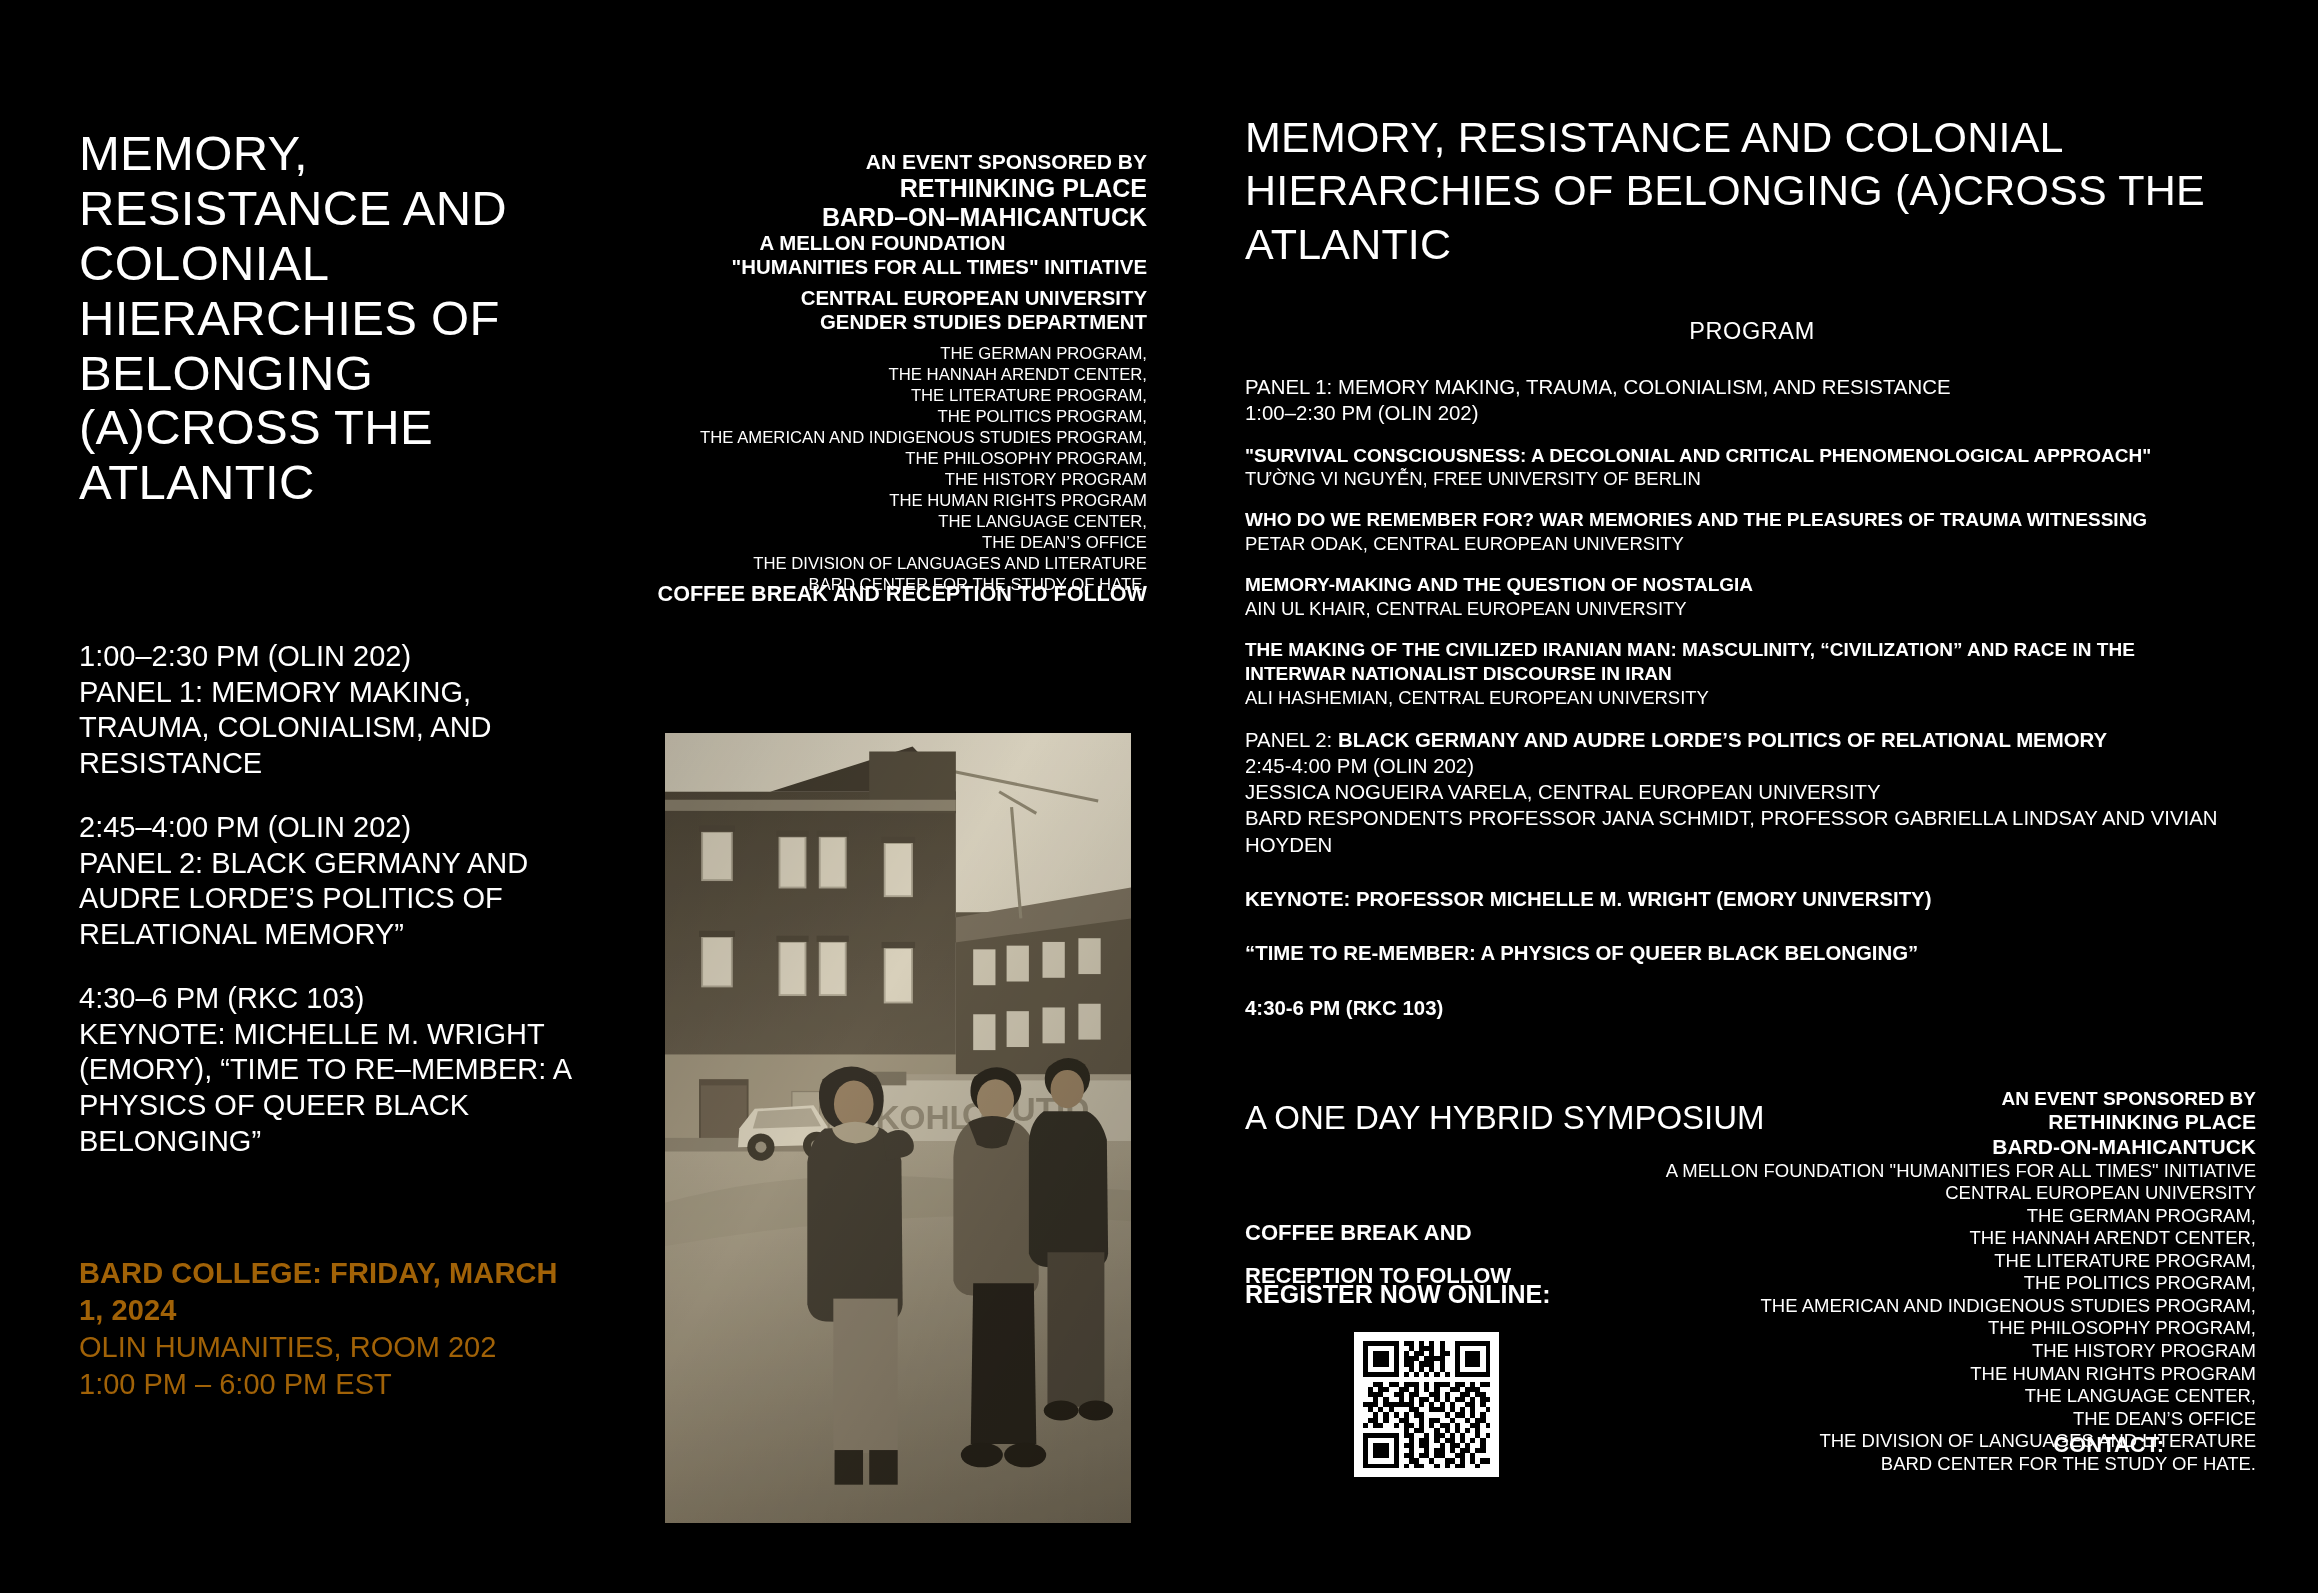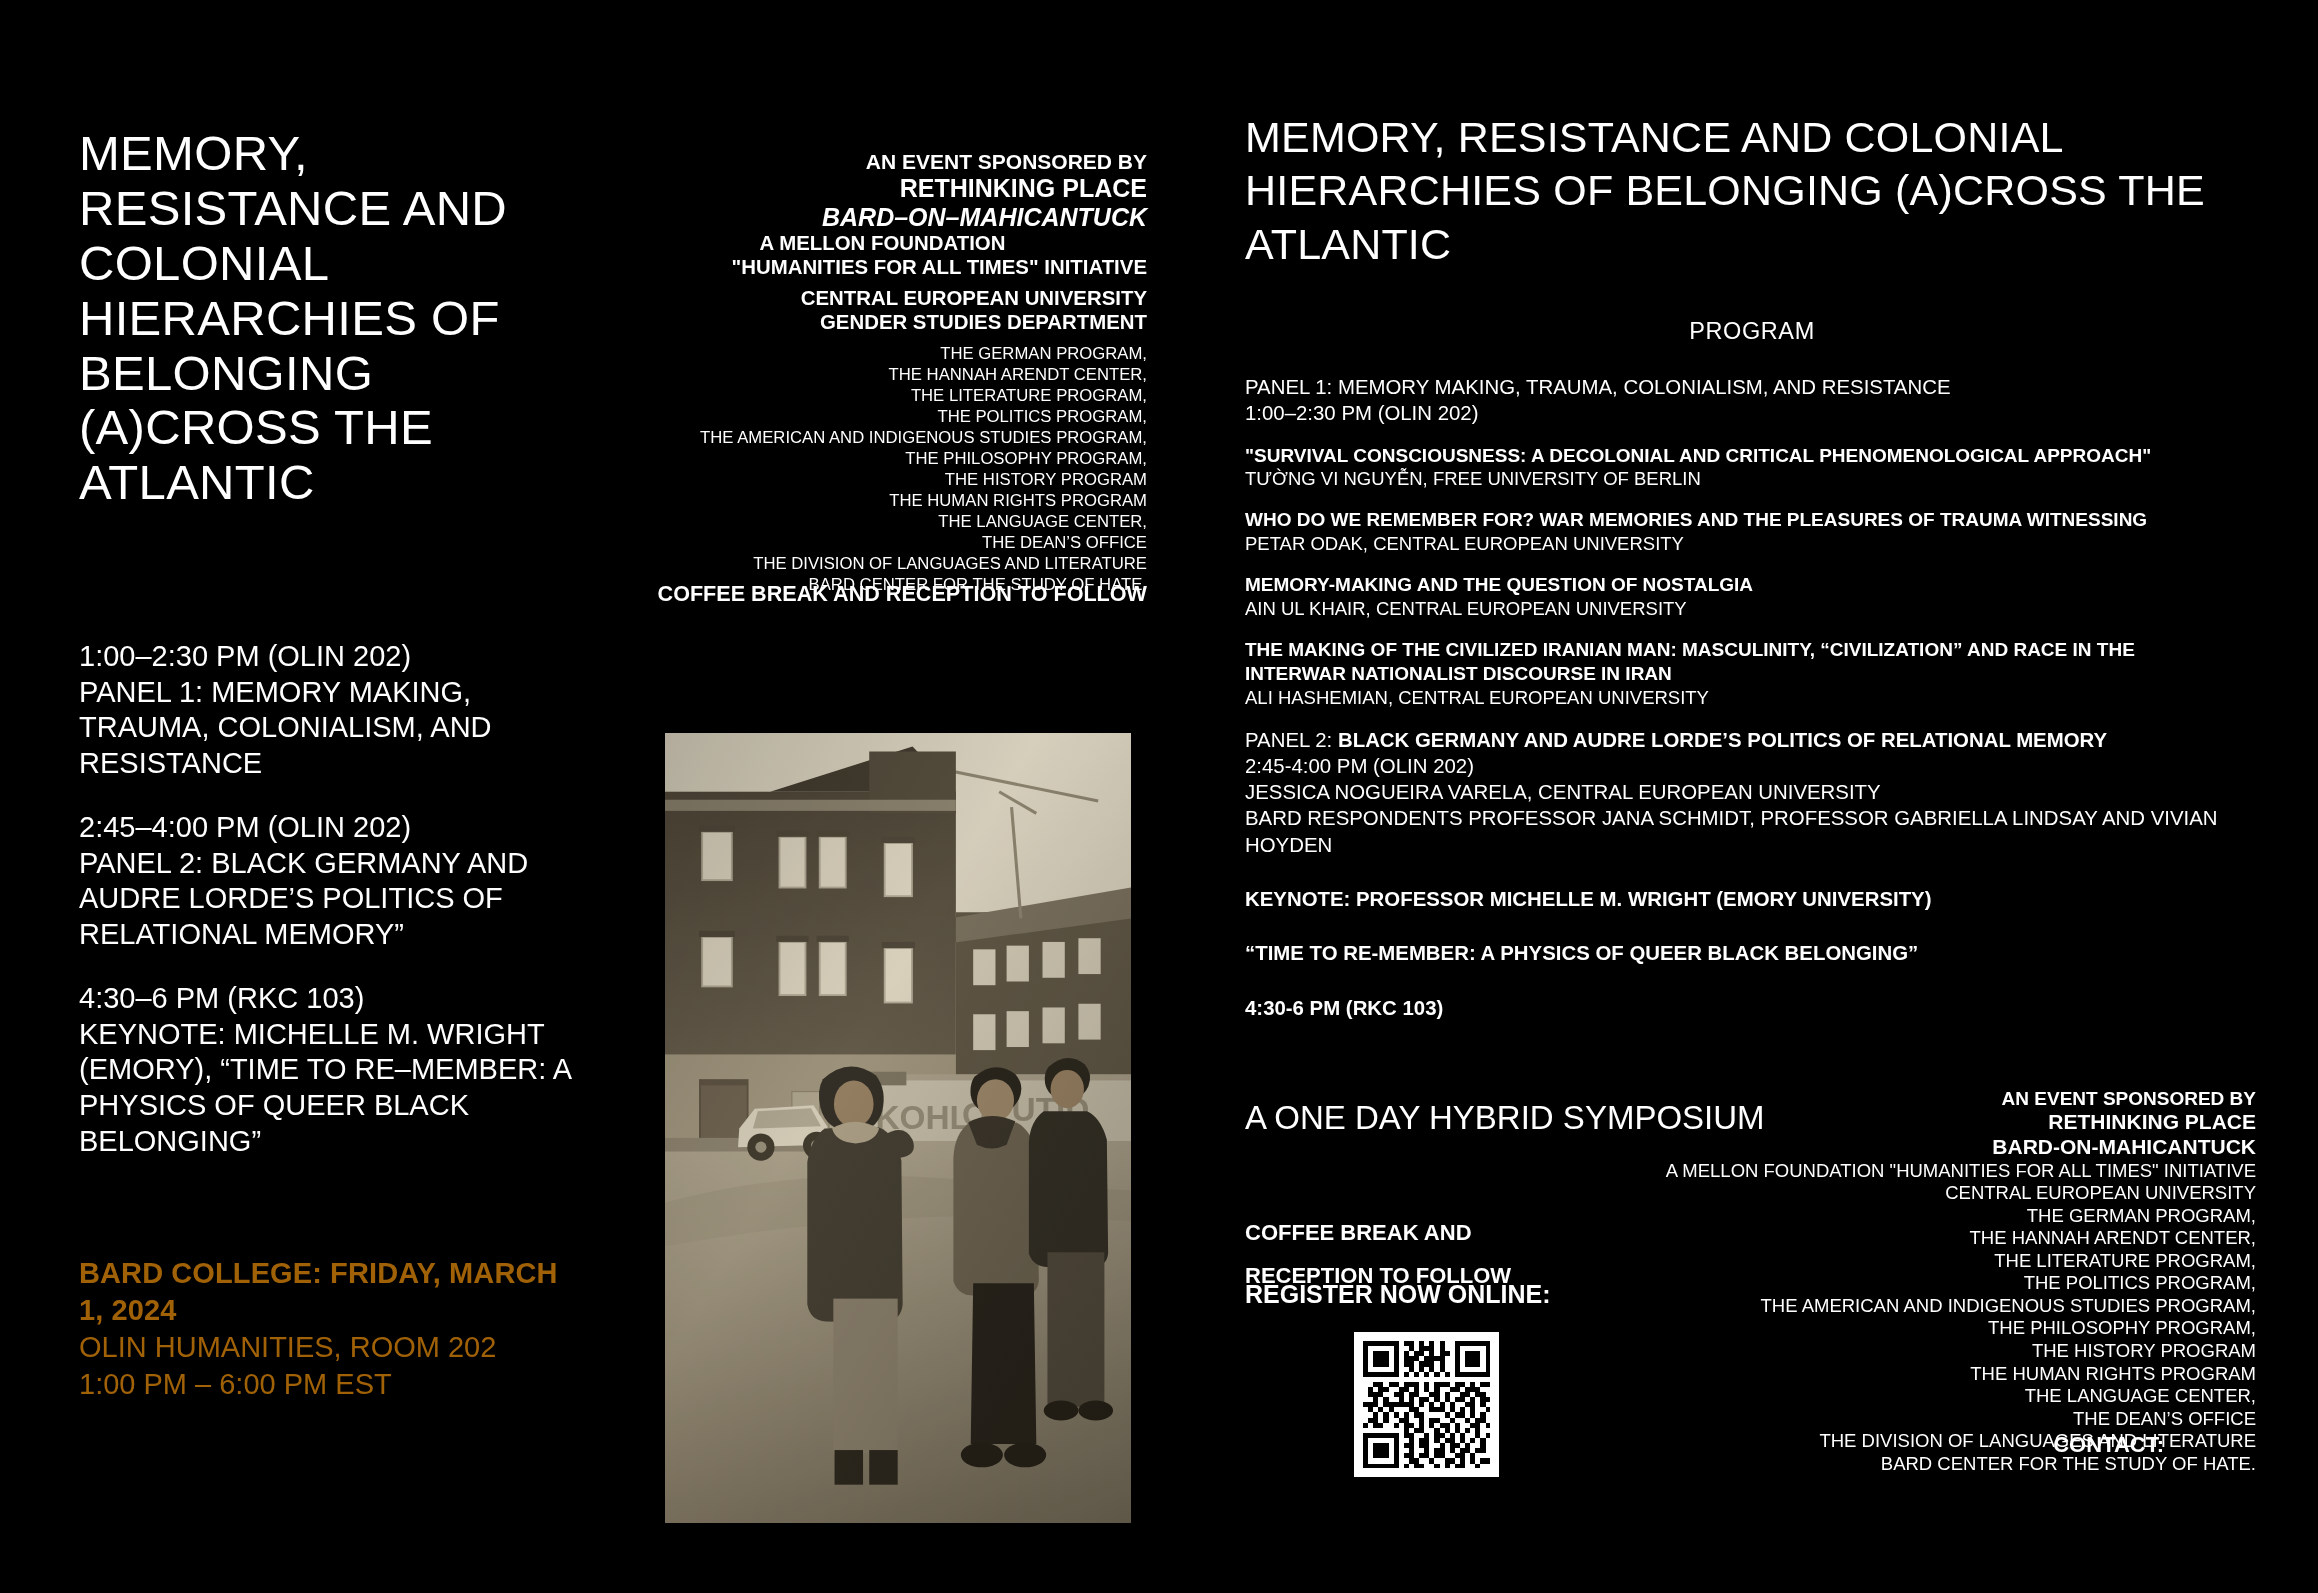--- a/index.html
+++ b/index.html
@@ -33,21 +33,21 @@
   }
   .left-where .bold { font-weight: 700; letter-spacing: 0.1px; }
 
   
   .mid-sponsor {
     position: absolute; left: 618px; top: 150px; width: 529px;
     text-align: right; text-transform: uppercase;
   }
   .mid-sponsor .l1 { font-size: 21px; font-weight: 700; line-height: 1.16; }
   .mid-sponsor .l2 { font-size: 25px; font-weight: 700; line-height: 1.15; }
-  .mid-sponsor .l3 { font-size: 25px; font-weight: 700; line-height: 1.15; font-style: italic; }
+  .mid-sponsor .l3 { font-size: 25px; font-weight: 700; line-height: 1.15; }
   .mid-sponsor .l4 { font-size: 20.4px; font-weight: 700; line-height: 1.17; text-align: center; }
   .mid-sponsor .l5 { font-size: 20.4px; font-weight: 700; line-height: 1.17; }
   .mid-sponsor .l6 { font-size: 20.4px; font-weight: 700; line-height: 1.18; margin-top: 6.2px; }
   .mid-sponsor .l7 { font-size: 20.4px; font-weight: 700; line-height: 1.18; }
   .mid-sponsor .progs { font-size: 16.7px; font-weight: 400; line-height: 1.26; margin-top: 8.7px; }
 
   .mid-coffee {
     position: absolute; left: 618px; top: 581px; width: 529px;
     text-align: right; font-size: 21.6px; font-weight: 700; line-height: 1.2;
     text-transform: uppercase;

